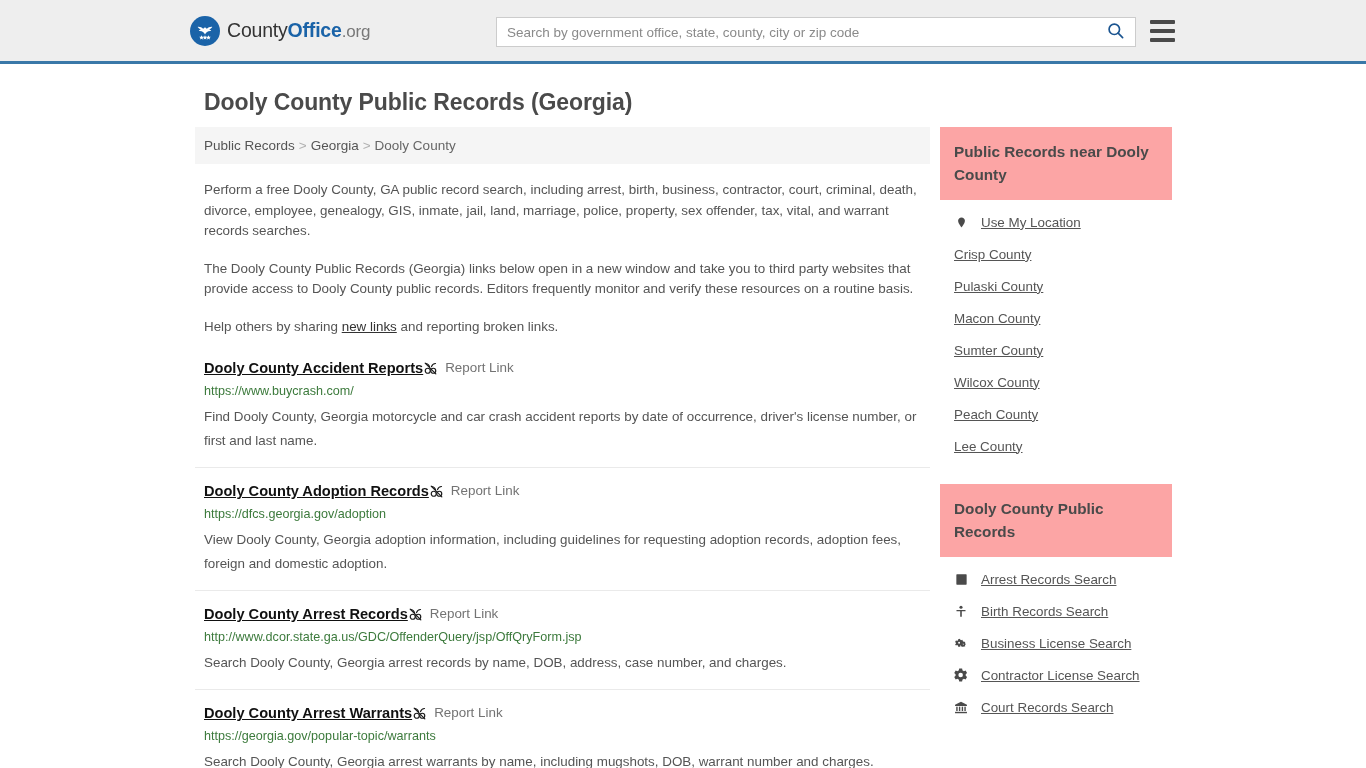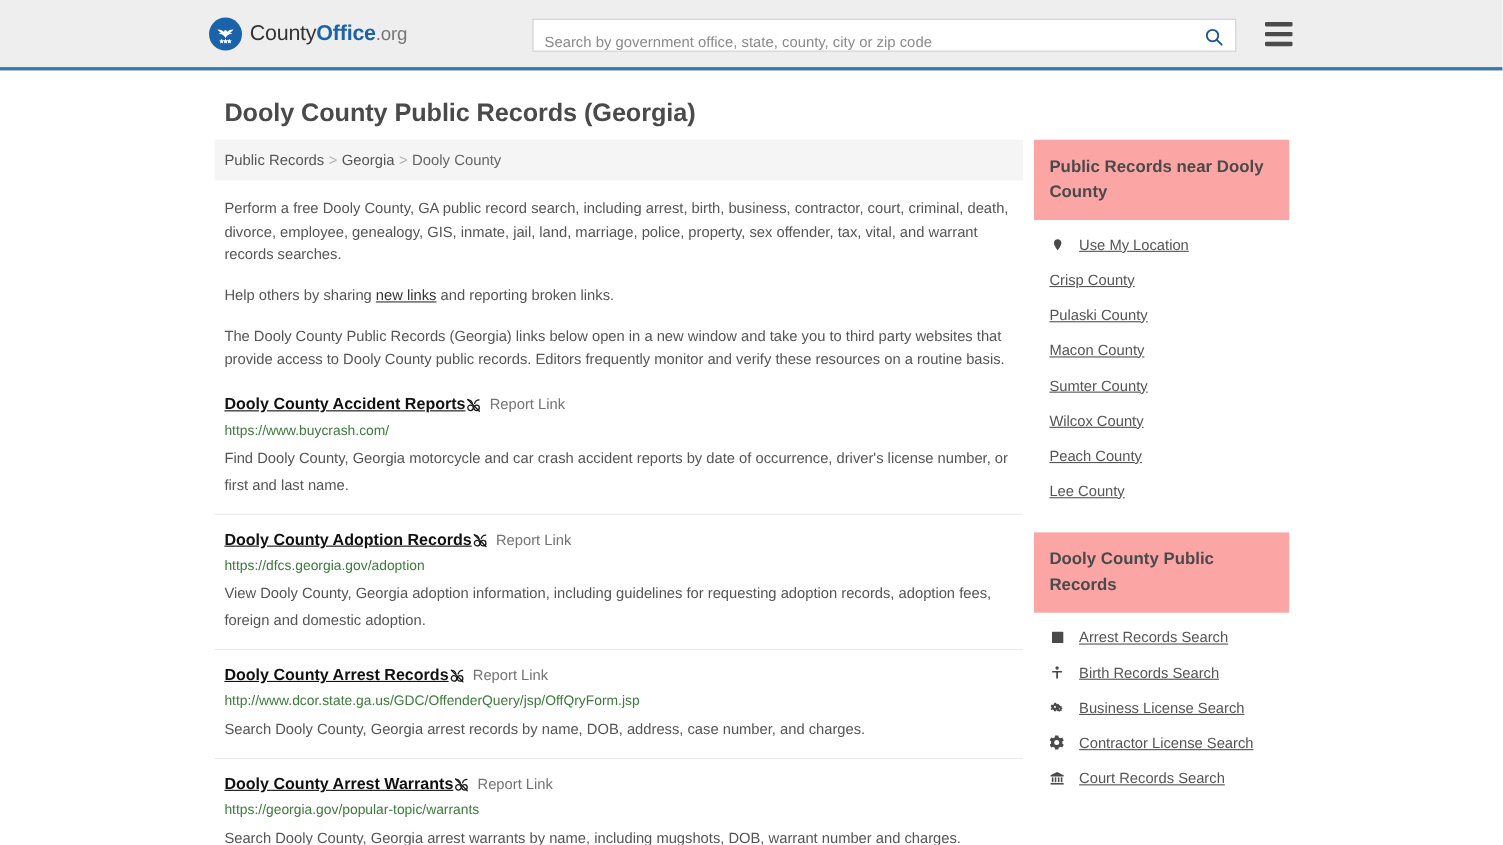--- a/index.html
+++ b/index.html
@@ -47,26 +47,26 @@
     font-size: 19.5px;
     letter-spacing: -0.2px;
     white-space: nowrap;
   }
   .logo-text .c1 { color: #333333; }
   .logo-text .c2 { color: #1a63a8; font-weight: bold; }
   .logo-text .c3 { color: #777777; font-size: 17px; }
 
   .search-wrap {
     position: absolute;
-    left: 484px;
+    left: 496px;
     top: 17px;
     width: 640px;
     height: 30px;
     display: flex;
-    align-items: flex-end;
+    align-items: center;
     background: #ffffff;
     border: 1px solid #cccccc;
   }
   .search-input {
     flex: 1 1 auto;
     border: 0;
     outline: none;
     padding: 0 10px;
     font-size: 13.5px;
     font-family: "Liberation Sans", sans-serif;
@@ -283,22 +283,22 @@
   <div class="content-row">
 
     <div class="main-col">
 
       <div class="breadcrumb">
         <a>Public Records</a><span class="sep">&gt;</span><a>Georgia</a><span class="sep">&gt;</span><span class="current">Dooly County</span>
       </div>
 
       <div class="intro">
         <p>Perform a free Dooly County, GA public record search, including arrest, birth, business, contractor, court, criminal, death, divorce, employee, genealogy, GIS, inmate, jail, land, marriage, police, property, sex offender, tax, vital, and warrant records searches.</p>
+        <p class="tight">The Dooly County Public Records (Georgia) links below open in a new window and take you to third party websites that provide access to Dooly County public records. Editors frequently monitor and verify these resources on a routine basis.</p>
         <p class="tight"><span>Help others by sharing </span><a class="newlinks">new links</a><span> and reporting broken links.</span></p>
-        <p class="tight">The Dooly County Public Records (Georgia) links below open in a new window and take you to third party websites that provide access to Dooly County public records. Editors frequently monitor and verify these resources on a routine basis.</p>
       </div>
 
       <div class="records" id="records-list">
           <div class="record">
             <div class="record-head">
               <a class="record-title">Dooly County Accident Reports</a>
               <span class="report-link">
                 <span><svg width="15" height="15" viewBox="0 0 24 24" fill="none" stroke="#1a1a1a" stroke-width="1.9" stroke-linecap="round" style="vertical-align:middle">
                     <path d="M4 4c3.6 0 5.6 2.6 6.4 5.1"></path>
                     <path d="M20 4c-3.6 0-5.6 2.6-6.4 5.1"></path>

